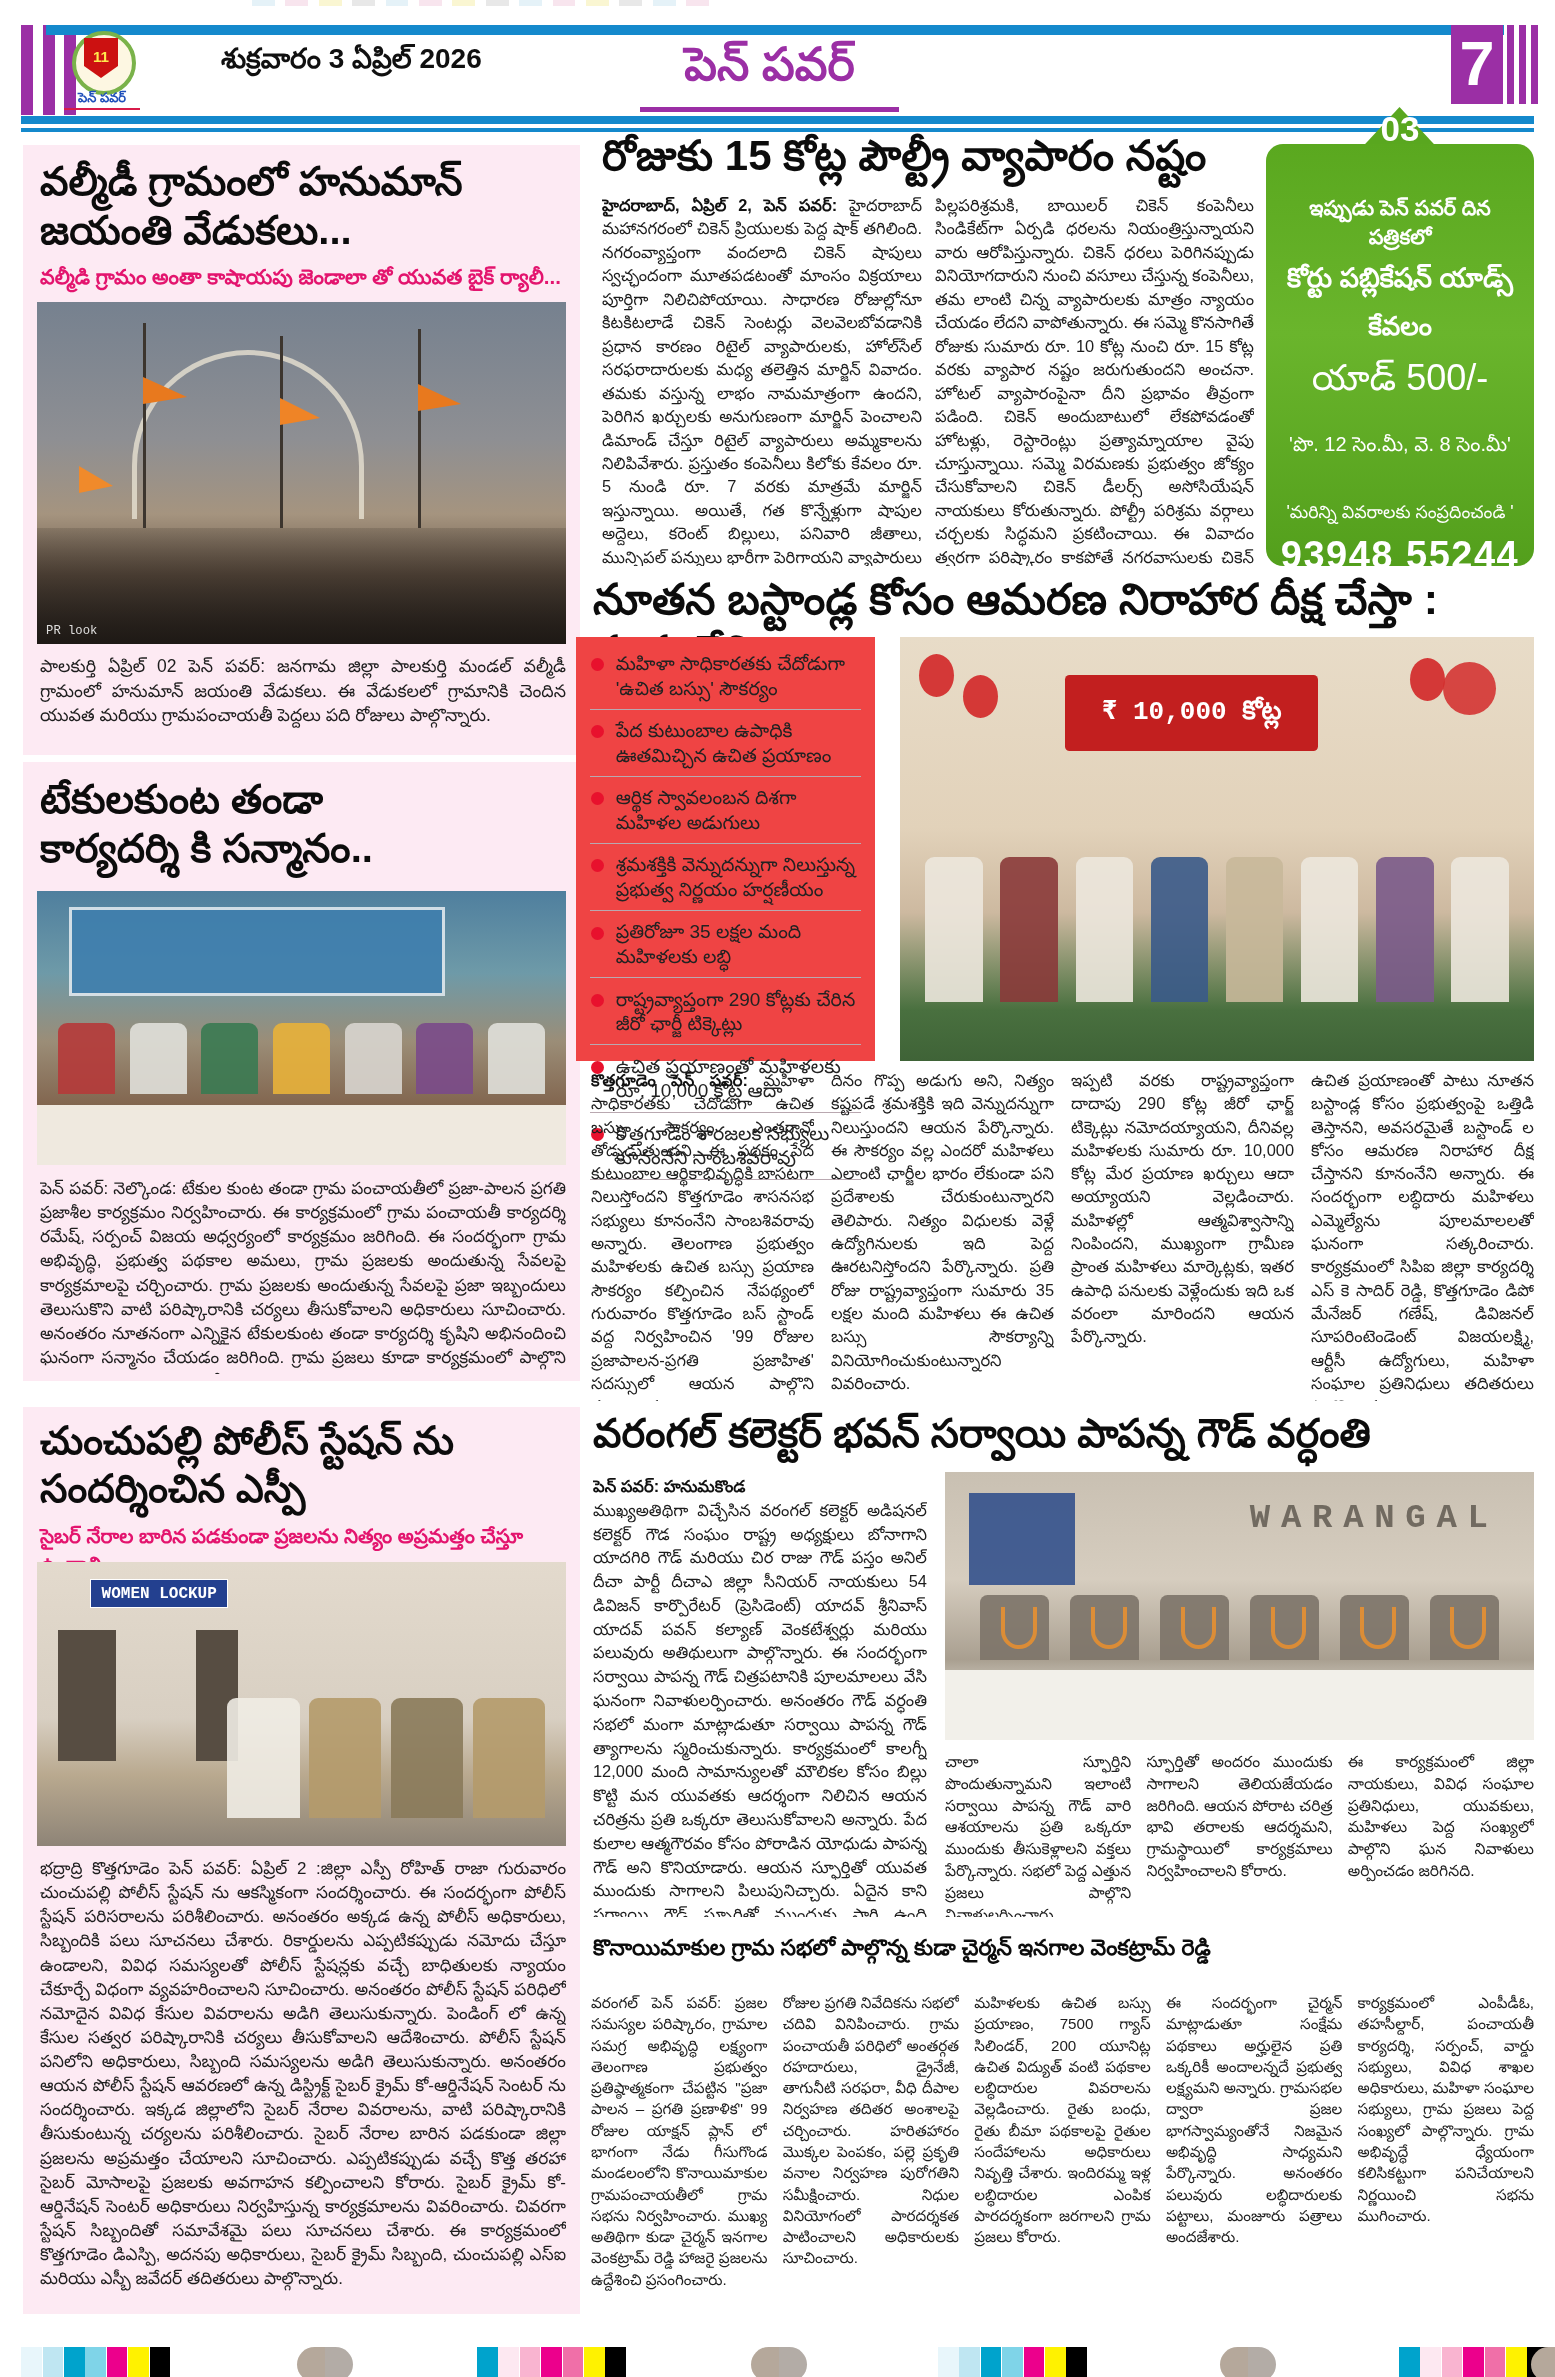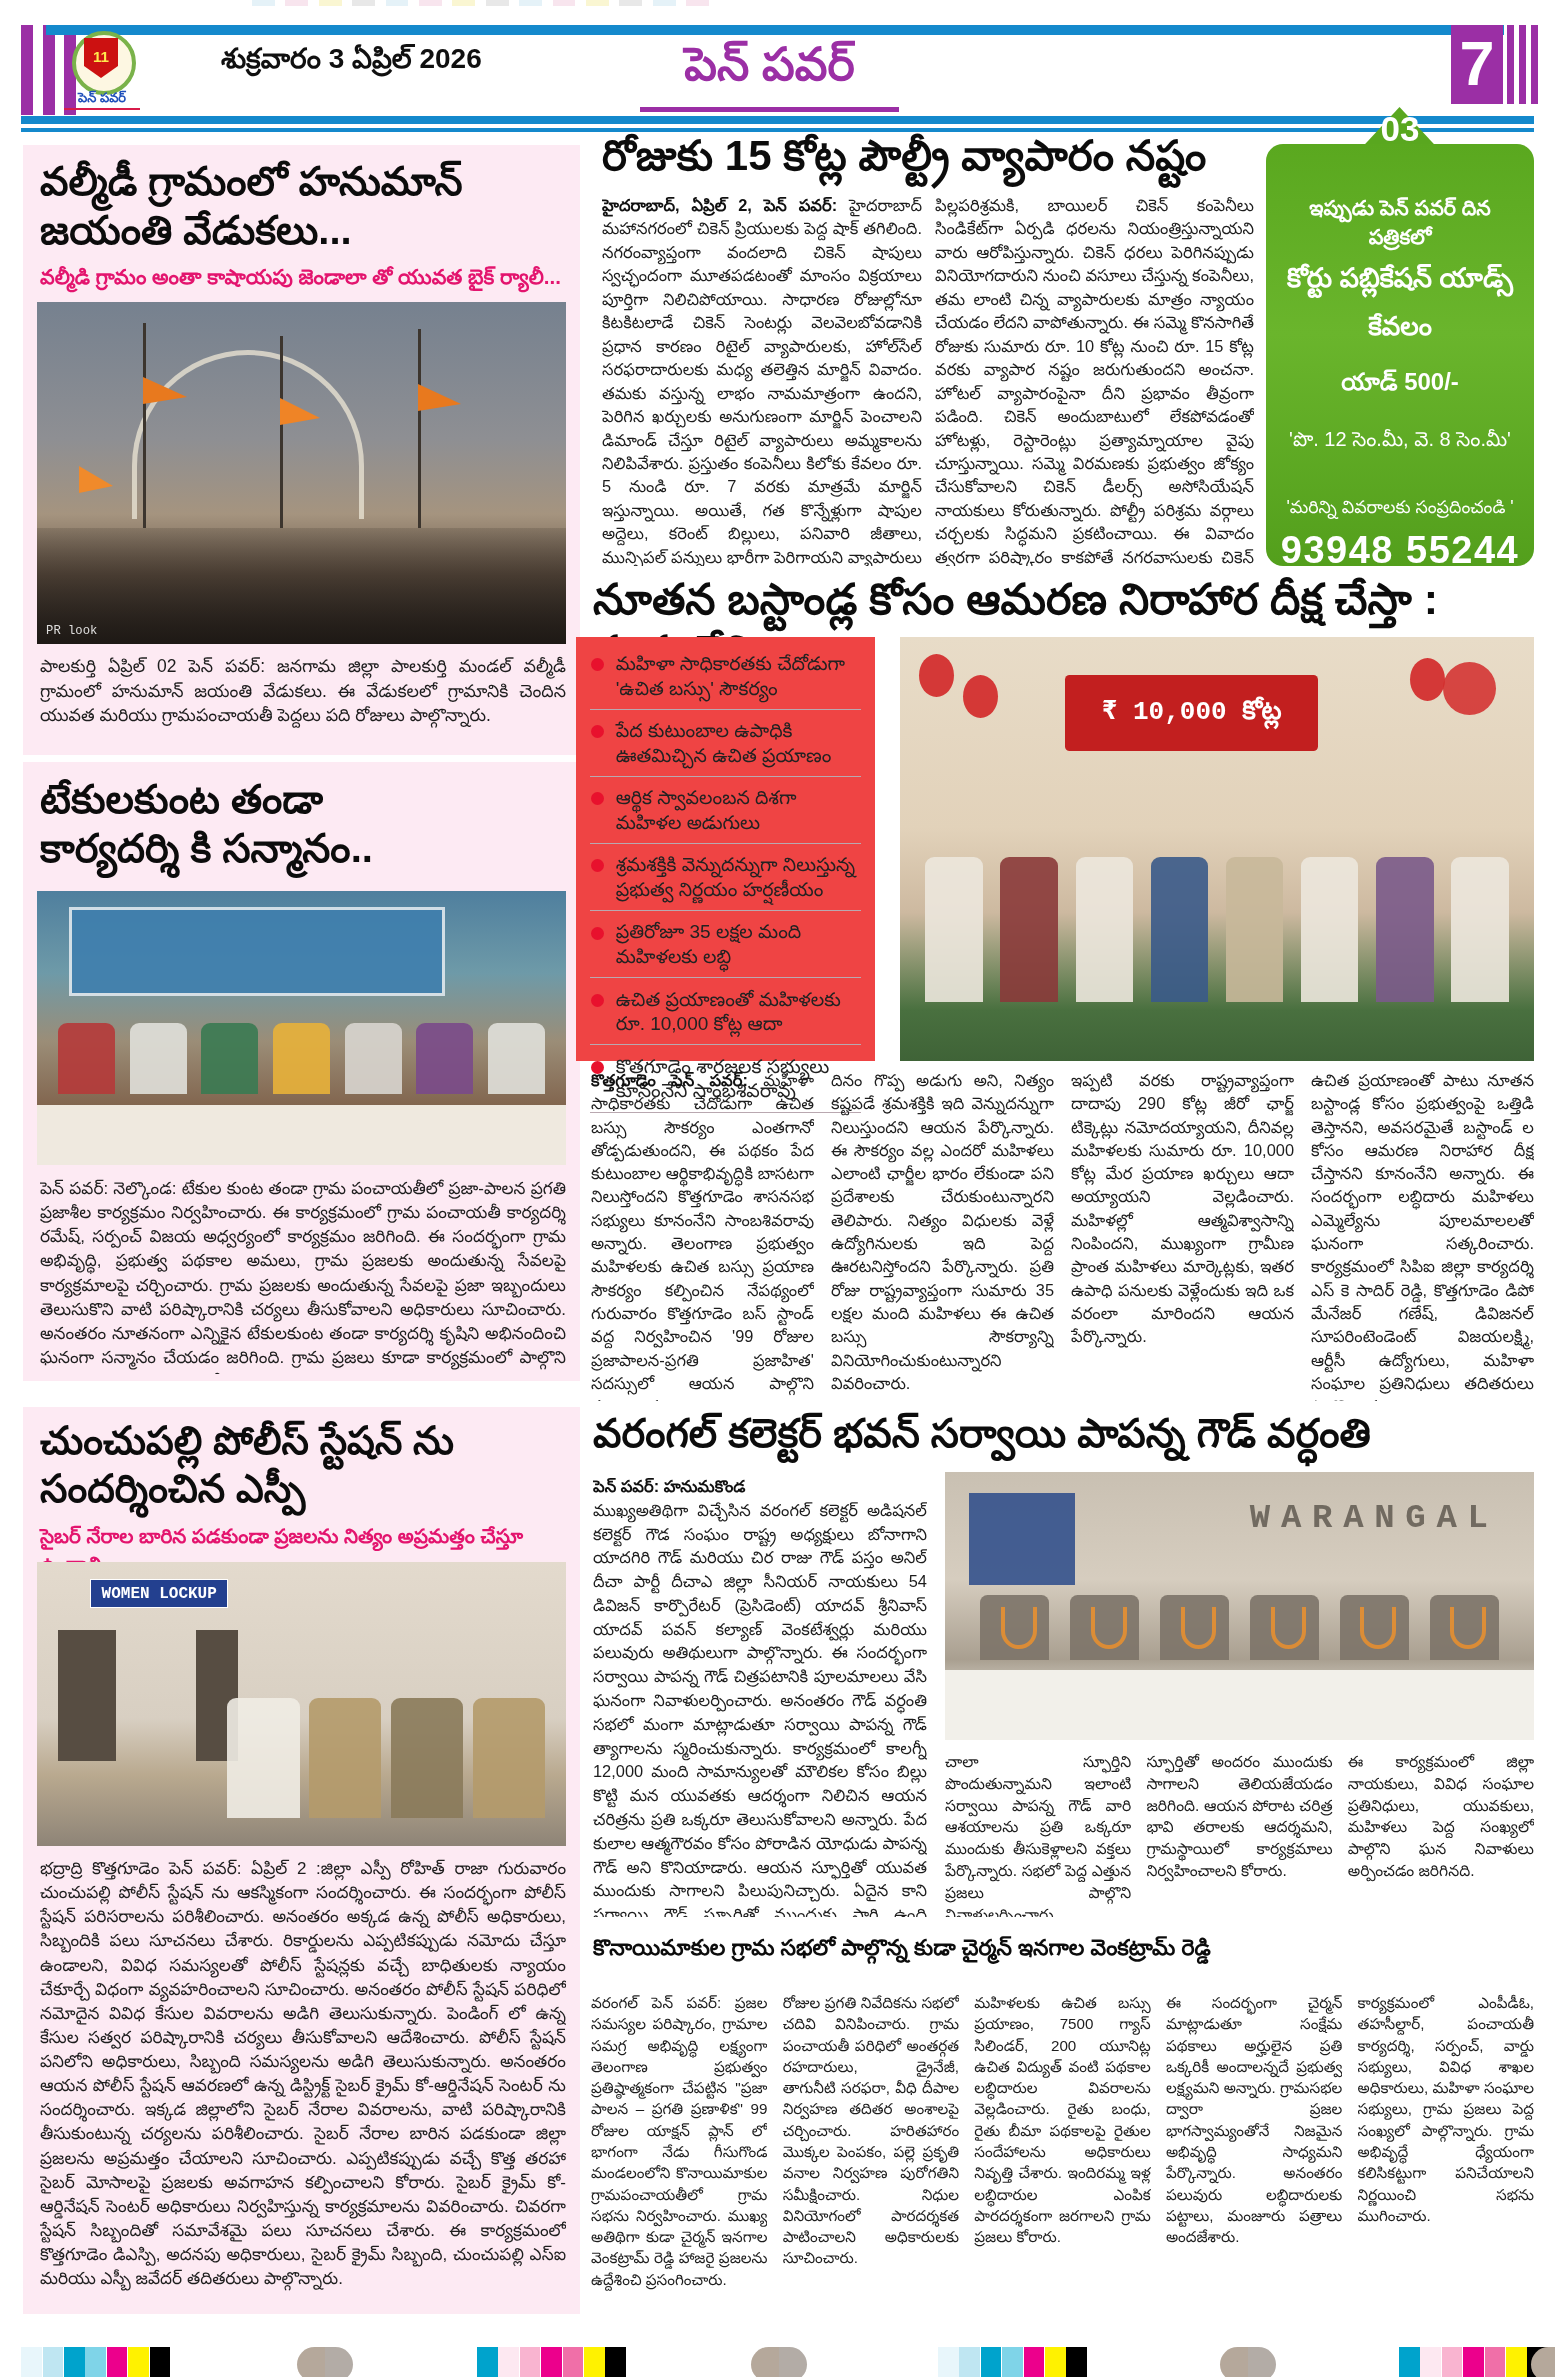--- a/index.html
+++ b/index.html
@@ -61,21 +61,21 @@
   .ad-roof{position:absolute;left:88px;top:0;width:91px;height:49px;background:#59a71f;
      clip-path:polygon(50% 0,100% 100%,0 100%);}
   .ad-main{position:absolute;left:0;top:37px;width:268px;height:422px;border-radius:17px;
      background:linear-gradient(180deg,#5aa81f 0%,#6ab52c 45%,#539f1c 100%);
      color:#fff;text-align:center;padding:18.3px 13.7px;box-sizing:border-box;}
   .ad-num{position:absolute;left:0;top:1.5px;width:268px;text-align:center;color:#fff;
      font-size:35px;font-weight:bold;z-index:2;}
   .ad-l1{font-size:20.6px;font-weight:bold;margin-top:34px;}
   .ad-l2{font-size:27px;font-weight:bold;margin-top:9.1px;}
   .ad-l3{font-size:26px;font-weight:bold;margin-top:10.7px;}
-  .ad-l4{font-size:24px;font-weight:bold;margin-top:20px;}
+  .ad-l4{font-size:36px;font-weight:normal;margin-top:9px;}
   .ad-l5{font-size:20px;margin-top:26px;}
   .ad-l6{font-size:17.5px;margin-top:41px;}
   .ad-phone{font-size:38px;font-weight:bold;margin-top:7.6px;letter-spacing:1.5px;}
   .ad-l8{font-size:22px;margin-top:7.6px;}
   
   .bus-h{left:593px;top:573px;width:945px;font-size:43px;}
   .bullet-box{left:576px;top:637px;width:299px;height:424px;background:#ef4444;padding:15.2px 13.7px 7.6px 13.7px;}
   .bullet-box ul{list-style:none;margin:0;padding:0;}
   .bullet-box li{position:relative;padding:0 0 7.6px 26px;margin-bottom:9.1px;font-size:19px;
      line-height:1.3;color:#222;border-bottom:0.8px solid #b9a8b0;}
@@ -254,20 +254,21 @@
 
 <div class="abs headline bus-h">నూతన బస్టాండ్ల కోసం ఆమరణ నిరాహార దీక్ష చేస్తా : కూనంనేని</div>
 
 <div class="abs bullet-box">
   <ul>
     <li>మహిళా సాధికారతకు చేదోడుగా 'ఉచిత బస్సు' సౌకర్యం</li>
     <li>పేద కుటుంబాల ఉపాధికి ఊతమిచ్చిన ఉచిత ప్రయాణం</li>
     <li>ఆర్థిక స్వావలంబన దిశగా మహిళల అడుగులు</li>
     <li>శ్రమశక్తికి వెన్నుదన్నుగా నిలుస్తున్న ప్రభుత్వ నిర్ణయం హర్షణీయం</li>
     <li>ప్రతిరోజూ 35 లక్షల మంది మహిళలకు లబ్ధి</li>
+    <li>రాష్ట్రవ్యాప్తంగా 290 కోట్లకు చేరిన జీరో ఛార్జీ టిక్కెట్లు</li>
     <li>ఉచిత ప్రయాణంతో మహిళలకు రూ. 10,000 కోట్ల ఆదా</li>
     <li>కొత్తగూడెం శారజలక సభ్యులు కూనంనేని సాంబశివరావు</li>
   </ul>
 </div>
 
 <div class="photo bus-photo">
   <div class="balloon" style="left:3%;top:4%;"></div>
   <div class="balloon" style="left:10%;top:9%;"></div>
   <div class="balloon" style="right:14%;top:5%;"></div>
   <div class="red-banner">₹ 10,000 కోట్ల</div>

